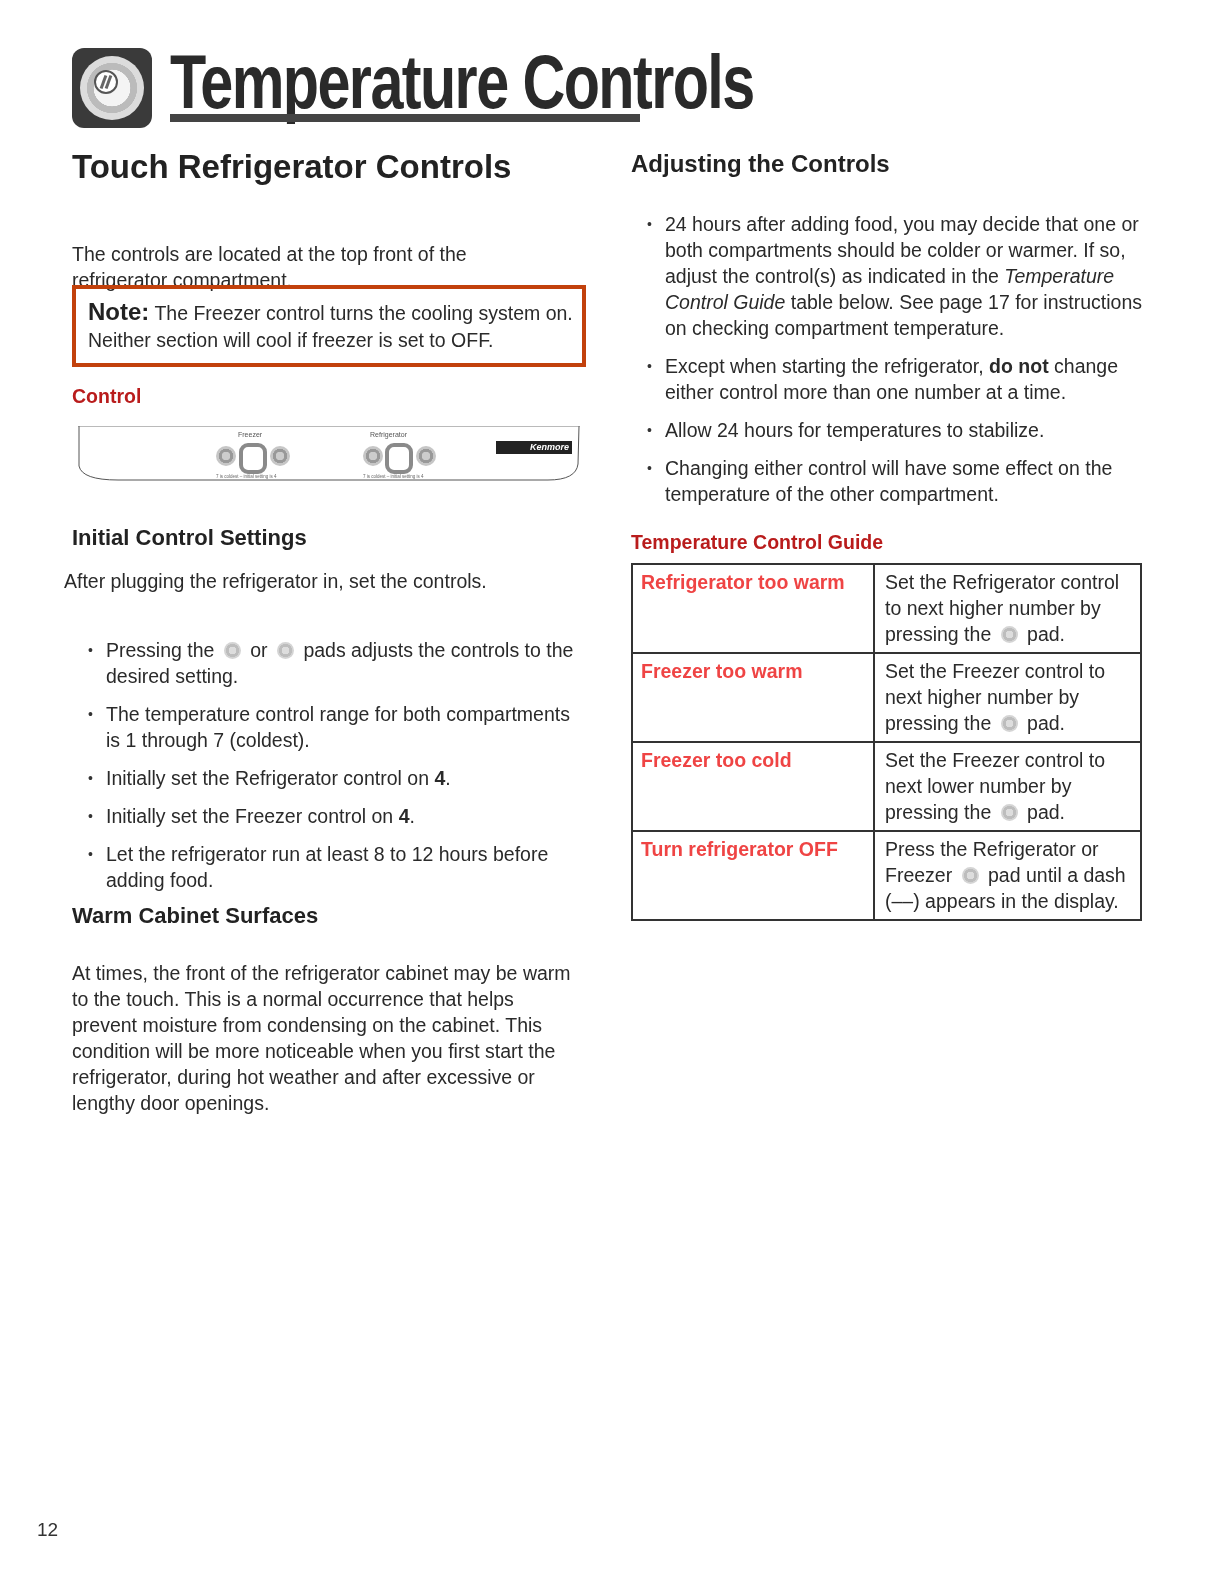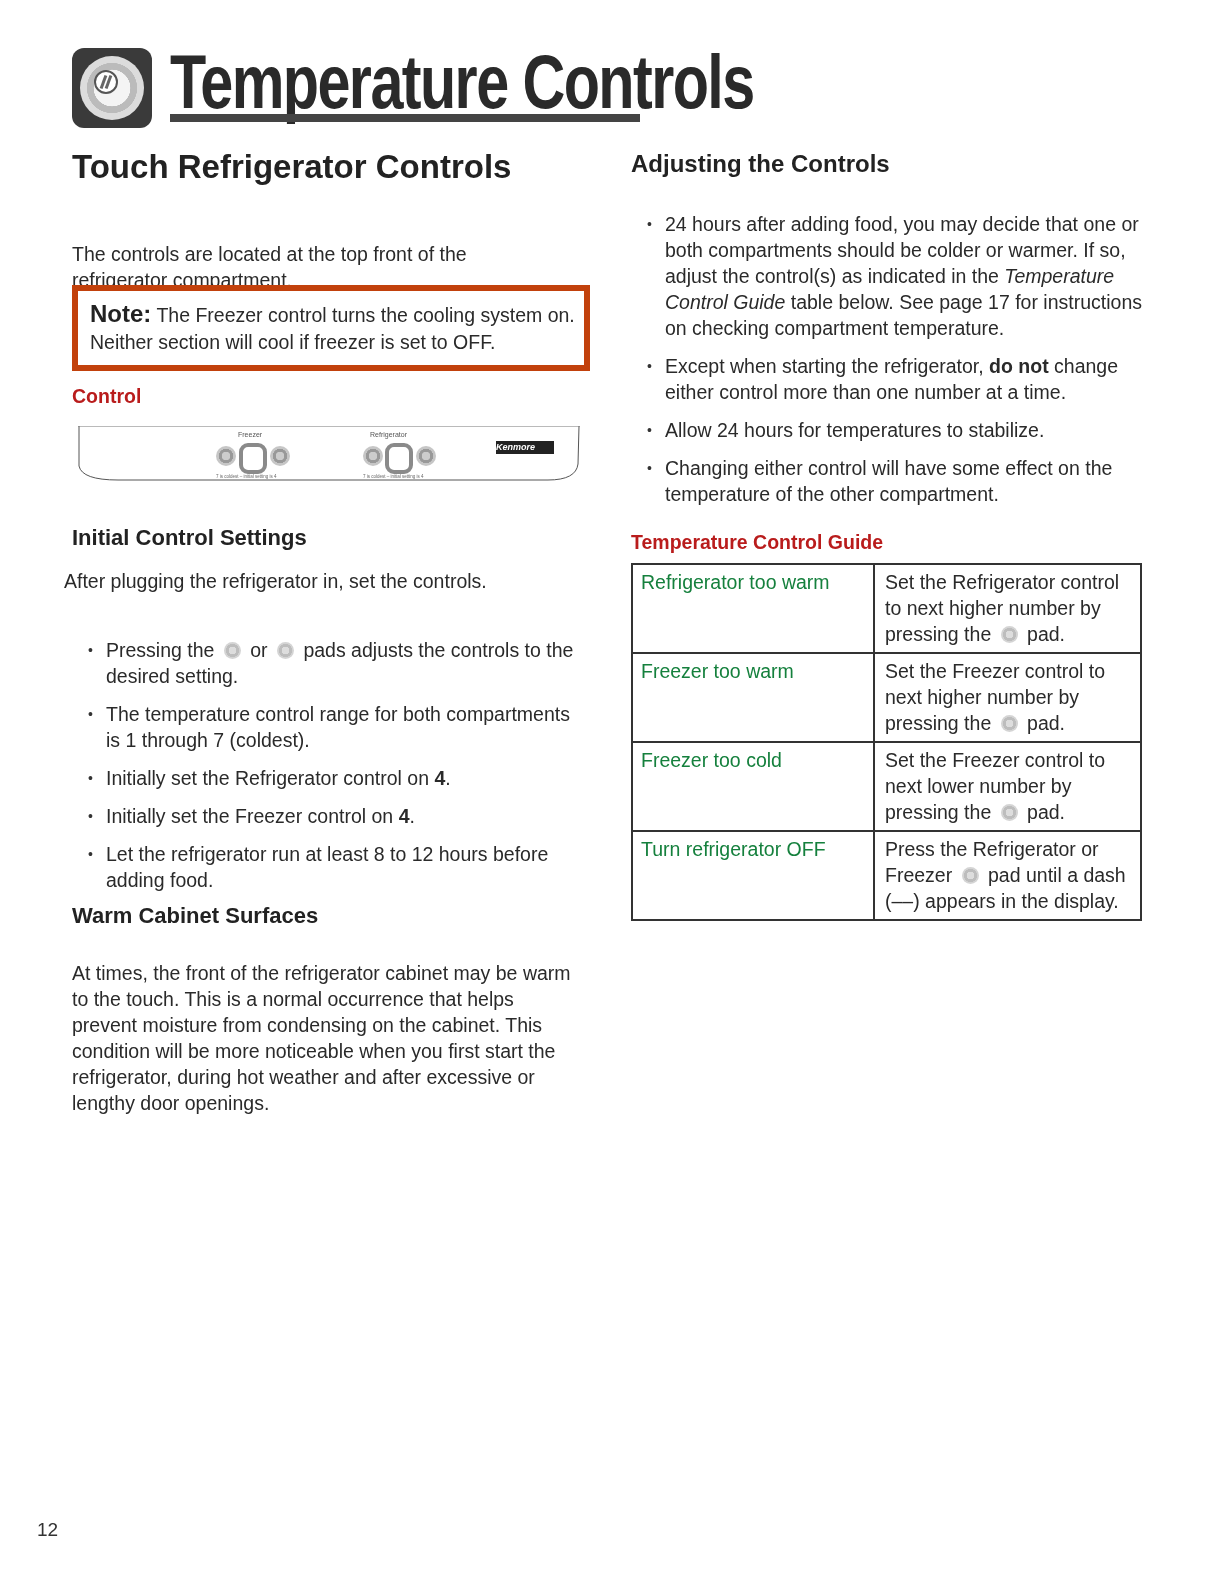--- a/index.html
+++ b/index.html
@@ -17,36 +17,36 @@
   .hdr-icon .knob:before { left: 6px; } .hdr-icon .knob:after { left: 11px; }
   .hdr-title { left: 170px; top: 38px; font-family: "Liberation Sans Narrow", "Liberation Sans", sans-serif;
                font-weight: 700; font-size: 76px; letter-spacing: -2px; color: #2a2a2a; transform: scaleX(0.78); transform-origin: left top; white-space: nowrap; }
   .hdr-rule { left: 170px; top: 114px; width: 470px; height: 8px; background: #444; }
 
   
   .h1 { left: 72px; top: 148px; font-size: 33px; font-weight: 700; color: #222; white-space: nowrap; }
   .p { font-size: 19.5px; line-height: 26px; color: #2a2a2a; }
   .p-intro { left: 72px; top: 205px; width: 450px; margin-top: 36px; }
 
-  .note { left: 72px; top: 285px; width: 506px; height: 74px; border: 6px solid #c2410c; }
+  .note { left: 72px; top: 285px; width: 506px; height: 74px; border: 4px solid #c2410c; }
   .note-text { position: absolute; left: 12px; top: 9px; width: 494px; font-size: 19.5px; line-height: 27px; color: #2a2a2a; }
   .note-label { font-weight: 700; font-size: 24px; color: #222; }
 
   .sub { font-size: 19.5px; font-weight: 700; color: #b91c1c; white-space: nowrap; }
   .control-label { left: 72px; top: 385px; }
 
   .panel { left: 78px; top: 426px; width: 502px; height: 56px; }
   .panel svg { position: absolute; left: 0; top: 0; }
   .panel-lbl { position: absolute; font-size: 7px; color: #555; white-space: nowrap; }
   .pad { position: absolute; width: 20px; height: 20px; border-radius: 50%;
          background: radial-gradient(circle, #ccc 0 30%, #999 31% 50%, #c6c6c6 51% 100%); }
   .display { position: absolute; width: 20px; height: 23px; border: 4px solid #8a8a8a; border-radius: 9px; background: #fff; }
   .panel-cap { position: absolute; font-size: 4.5px; color: #666; white-space: nowrap; }
-  .kenmore { position: absolute; left: 418px; top: 15px; width: 58px; height: 13px; background: #222; color: #fff;
-             font-size: 9px; font-style: italic; font-weight: 700; line-height: 13px; text-align: left; padding-right: 3px; box-sizing: border-box; }
+  .kenmore { position: absolute; left: 418px; top: 15px; width: 76px; height: 13px; background: #222; color: #fff;
+             font-size: 9px; font-style: italic; font-weight: 700; line-height: 13px; text-align: right; padding-right: 3px; box-sizing: border-box; }
 
   .h2 { font-size: 22px; font-weight: 700; color: #222; white-space: nowrap; }
   .h2-initial { left: 72px; top: 525px; }
   .p-after { left: 64px; top: 568px; white-space: nowrap; }
 
   ul.bullets { position: absolute; margin: 16px; padding: 0; list-style: none; }
   ul.bullets li { position: relative; padding-left: 18px; font-size: 19.5px; line-height: 26px; color: #2a2a2a; }
   ul.bullets li:before { content: "•"; position: absolute; left: 0; top: 0; font-size: 14px; color: #333; }
   .ul-initial { left: 72px; top: 621px; width: 500px; }
   .ul-initial li { margin-bottom: 12px; }
@@ -58,21 +58,21 @@
   .p-warm { left: 72px; top: 946px; width: 500px; margin-top: 14px; }
 
   
   .h2-adjust { left: 631px; top: 150px; font-size: 24px; }
   .ul-adjust { left: 631px; top: 195px; width: 520px; }
   .ul-adjust li { margin-bottom: 12px; }
   .guide-label { left: 631px; top: 531px; }
 
   table.guide { position: absolute; left: 631px; top: 563px; width: 511px; border-collapse: collapse; }
   table.guide td { border: 2px solid #333; vertical-align: top; font-size: 19.5px; line-height: 26px; color: #2a2a2a; padding: 4px 8px 5px 8px; }
-  table.guide td.cond { width: 224px; font-weight: 400; color: #15803d; }
+  table.guide td.cond { width: 224px; font-weight: 700; color: #ef4444; }
   table.guide td.act { padding-left: 10px; }
 
   .page-num { left: 37px; top: 1519px; font-size: 19px; color: #333; }
 </style>
 </head>
 <body>
 
 <div class="abs hdr-icon">
   <div class="dial"></div>
   <div class="knob"></div>

